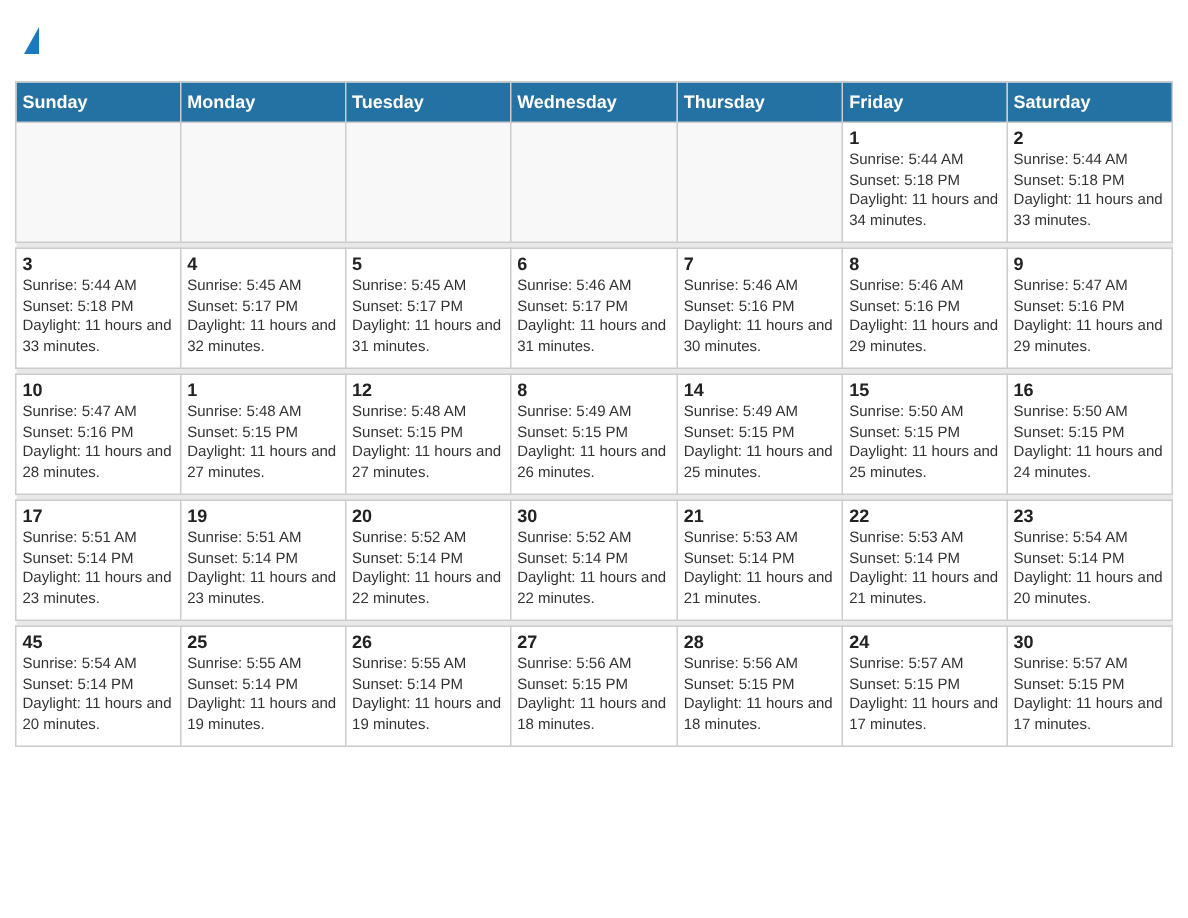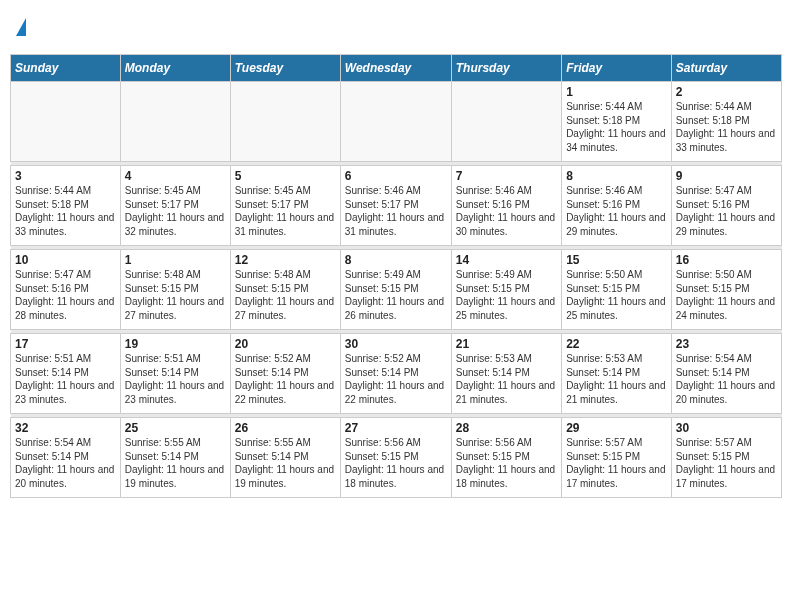--- a/index.html
+++ b/index.html
@@ -61,21 +61,20 @@
       border-collapse: collapse;
     }
     .calendar th {
       background: #2471a3;
       color: #fff;
       font-size: 12px;
       font-weight: bold;
       padding: 6px 4px;
       text-align: left;
       border: 1px solid #ccc;
-      font-style: italic;
     }
     .calendar td {
       border: 1px solid #ccc;
       vertical-align: top;
       padding: 3px 4px;
       font-size: 10px;
       width: 113px;
       height: 80px;
       background: #fff;
     }
@@ -306,21 +305,21 @@
 Sunset: 5:14 PM
 Daylight: 11 hours
 and 20 minutes.</div>
         </td>
       </tr>
       <tr>
         <td colspan="7" style="height: 4px; background-color: rgb(232, 232, 232); padding: 0px; border: none;"></td>
       </tr>
       <tr>
         <td>
-          <span class="day-number">32</span>
+          <span class="day-number">45</span>
           <div class="day-info">Sunrise: 5:54 AM
 Sunset: 5:14 PM
 Daylight: 11 hours
 and 20 minutes.</div>
         </td>
         <td>
           <span class="day-number">25</span>
           <div class="day-info">Sunrise: 5:55 AM
 Sunset: 5:14 PM
 Daylight: 11 hours
@@ -341,21 +340,21 @@
 and 18 minutes.</div>
         </td>
         <td>
           <span class="day-number">28</span>
           <div class="day-info">Sunrise: 5:56 AM
 Sunset: 5:15 PM
 Daylight: 11 hours
 and 18 minutes.</div>
         </td>
         <td>
-          <span class="day-number">29</span>
+          <span class="day-number">24</span>
           <div class="day-info">Sunrise: 5:57 AM
 Sunset: 5:15 PM
 Daylight: 11 hours
 and 17 minutes.</div>
         </td>
         <td>
           <span class="day-number">30</span>
           <div class="day-info">Sunrise: 5:57 AM
 Sunset: 5:15 PM
 Daylight: 11 hours

